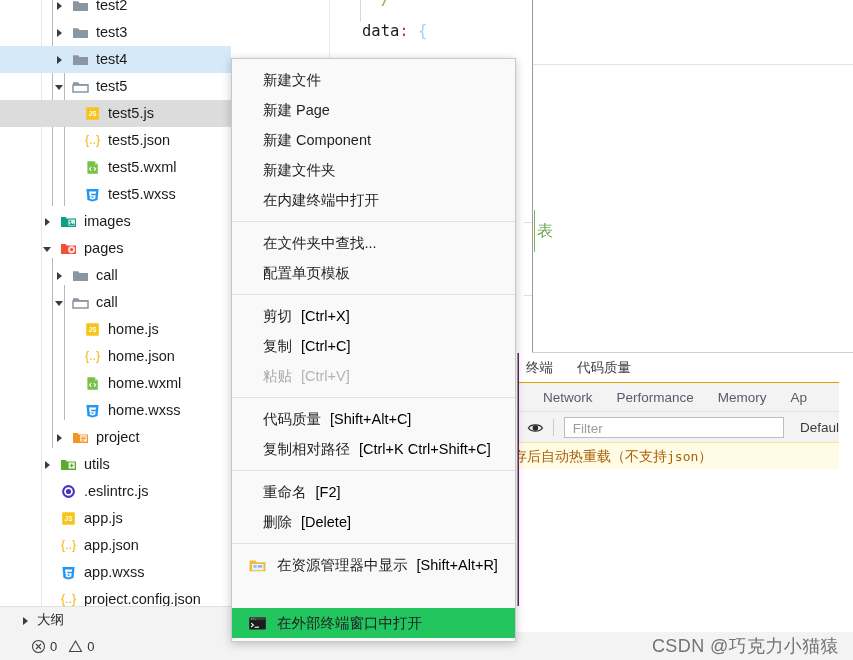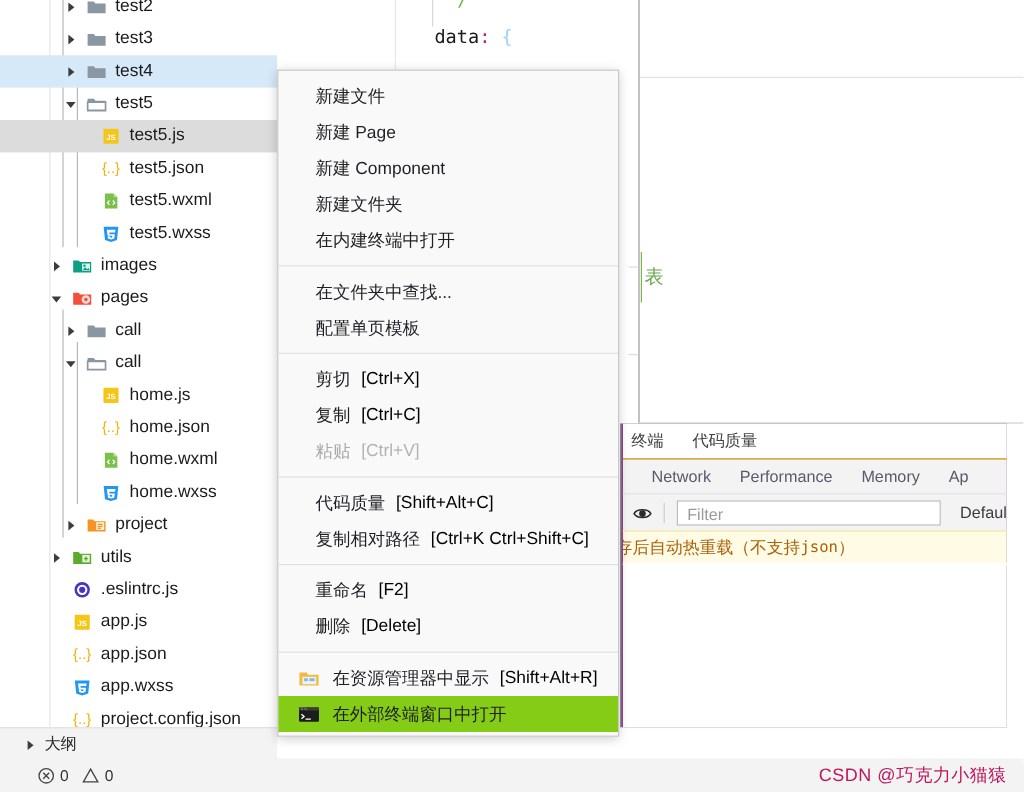--- a/index.html
+++ b/index.html
@@ -113,22 +113,22 @@
     display: flex; align-items: center;
     margin-left: 31px;
     font-size: 13px; color: #333;
     gap: 4px;
   }
   .status-problems .cnt { margin-right: 7px; }
   .watermark {
     position: absolute;
     right: 14px; top: 50%;
     transform: translateY(-50%);
-    font-size: 15px;
-    color: #be185d;
+    font-size: 18px;
+    color: #737373;
     letter-spacing: .4px;
     white-space: nowrap;
   }
 
   
   .editor {
     position: absolute;
     left: 231px; top: 0;
     width: 622px; height: 606px;
     background: #ffffff;
@@ -299,21 +299,21 @@
     display: flex;
     align-items: center;
     font-size: 14.5px;
     color: #1f1f24;
     white-space: nowrap;
     cursor: default;
     padding-left: 8px;
   }
   .mi.indent { padding-left: 31px; }
   .mi.disabled { color: #a8a8a8; }
-  .mi.hl { background: #84cc16; }
+  .mi.hl { background: #22c55e; margin-top: 28px; }
   .mi .key { color: #000000; margin-left: 9px; }
   .mi.disabled .key { color: #b4b4b4; }
   .mi .mi-ico {
     width: 19px; height: 19px;
     flex: 0 0 19px;
     margin-right: 10px;
     margin-left: 8px;
   }
   .msep {
     height: 1px;

